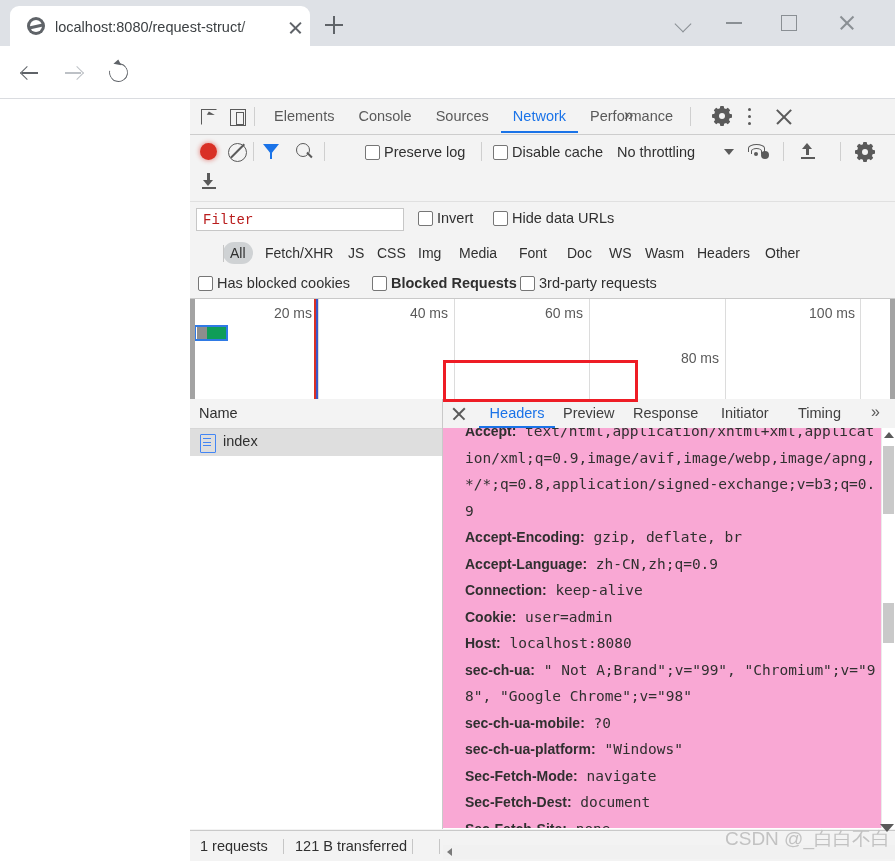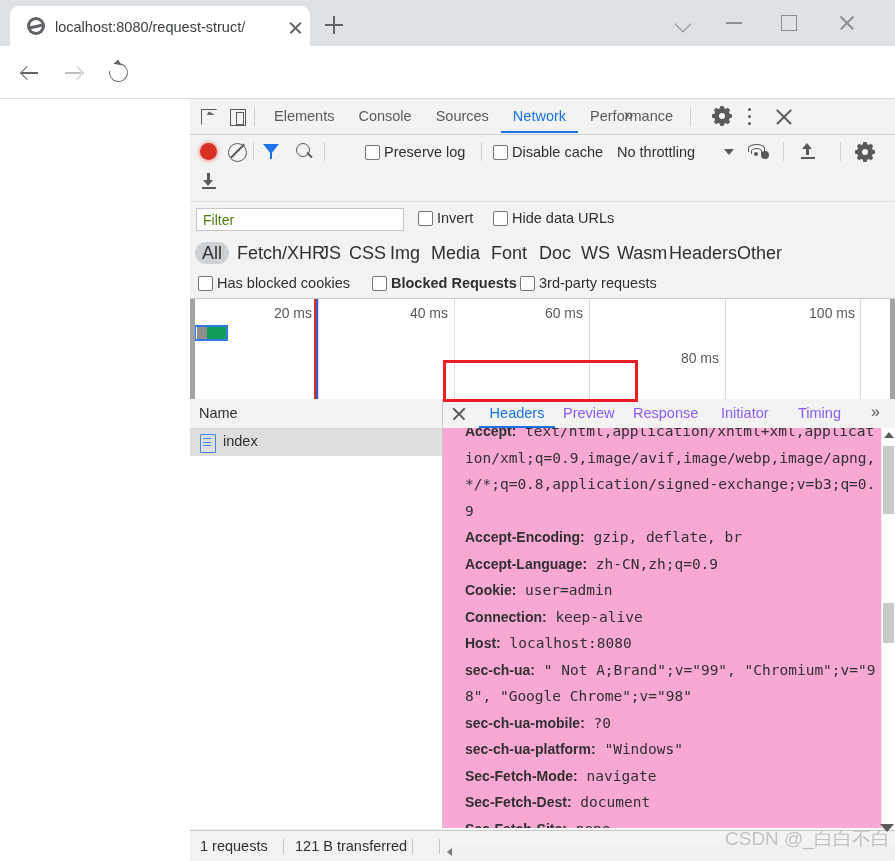--- a/index.html
+++ b/index.html
@@ -206,27 +206,28 @@
   .dwn-gl{position:absolute;width:16px;height:17px;}
   .dwn-gl:before{content:"";position:absolute;left:6px;top:0px;width:3px;height:9px;background:#5a5a5a;}
   .dwn-gl:after{content:"";position:absolute;left:2px;top:7px;width:0;height:0;
     border-left:5.5px solid transparent;border-right:5.5px solid transparent;border-top:6px solid #5a5a5a;}
   .dwn-base{position:absolute;left:1px;top:14px;width:14px;height:2px;background:#5a5a5a;}
 
   .nt-row2{position:relative;height:32px;background:#f3f3f3;}
   .nt-filterbar{position:relative;height:36px;background:#f3f3f3;border-top:1px solid #e0e0e0;}
   .filter-input{
     position:absolute;left:6px;top:6px;width:208px;height:23px;background:#fff;border:1px solid #c7c7c7;
-    font-size:14px;color:#4d7c0f;padding:0 6px;line-height:23px;box-sizing:border-box;
-    font-family:Liberation Sans, sans-serif;
+    font-size:14px;color:#b91c1c;padding:0 6px;line-height:23px;box-sizing:border-box;
+    font-family:Liberation Mono, monospace;
   }
   .nt-types{position:relative;height:32px;background:#f3f3f3;}
   .type-pill{
-    position:absolute;top:4px;height:22px;line-height:22px;padding:0 7px;font-size:18px;color:#303030;
+    position:absolute;top:4px;height:22px;line-height:22px;padding:0 7px;font-size:14px;color:#303030;
     border-radius:11px;
+    margin-left:28px;
   }
   .type-pill.active{background:#cfd2d4;}
   .types-sep{position:absolute;left:33px;top:7px;width:1px;height:17px;background:#c6c6c6;}
   .nt-row4{position:relative;height:28px;background:#f3f3f3;border-bottom:1px solid #c9c9c9;}
 
   
   .overview{position:relative;height:104px;background:#fff;border-bottom:1px solid #c9c9c9;overflow:hidden;}
   .ov-left-handle{position:absolute;left:0;top:0;width:5px;height:100px;background:#a3a3a3;}
   .ov-right-handle{position:absolute;right:0;top:0;width:5px;height:100px;background:#a3a3a3;}
   .ov-grid{position:absolute;top:0;width:1px;height:100px;background:#dcdcdc;}
@@ -253,21 +254,21 @@
 
   .detail{
     position:absolute;left:253px;top:300px;width:452px;height:430px;background:#fff;
   }
   .dtl-tabbar{position:relative;height:29px;background:#f3f3f3;border-bottom:1px solid #cdcdcd;}
   .dtl-close{position:absolute;left:9px;top:8px;width:14px;height:14px;}
   .dtl-close:before,.dtl-close:after{content:"";position:absolute;left:-1px;top:6px;width:16px;height:1.6px;background:#5a5a5a;}
   .dtl-close:before{transform:rotate(45deg);}
   .dtl-close:after{transform:rotate(-45deg);}
   .dtl-tab{
-    position:absolute;top:0;height:28px;line-height:28px;font-size:14.5px;color:#8b5cf6;
+    position:absolute;top:0;height:28px;line-height:28px;font-size:14.5px;color:#404040;
   }
   .dtl-tab.active{color:#1a73e8;border-bottom:2px solid #1a73e8;box-sizing:border-box;height:29px;}
   .dtl-more{position:absolute;left:428px;top:4px;font-size:16px;color:#5a5a5a;}
 
   .hdr-body{
     position:absolute;left:0;top:29px;width:452px;height:400px;overflow:hidden;background:#f9a8d4;
   }
   .hdr-line{
     position:relative;padding:0 16px 0 22px;font-size:14.5px;line-height:26.5px;color:#303030;
     font-family:"DejaVu Sans Mono", monospace;
@@ -518,22 +519,22 @@
         <div class="dtl-tab" style="left:278px;">Initiator</div>
         <div class="dtl-tab" style="left:355px;">Timing</div>
         <div class="dtl-more">»</div>
       </div>
 
       <div class="hdr-body">
         <div style="margin-top:-10px;"></div>
         <div class="hdr-line"><b>Accept:</b> <span>text/html,application/xhtml+xml,application/xml;q=0.9,image/avif,image/webp,image/apng,*/*;q=0.8,application/signed-exchange;v=b3;q=0.9</span></div>
         <div class="hdr-line"><b>Accept-Encoding:</b> <span>gzip, deflate, br</span></div>
         <div class="hdr-line"><b>Accept-Language:</b> <span>zh-CN,zh;q=0.9</span></div>
+        <div class="hdr-line"><b>Connection:</b> <span>keep-alive</span></div>
         <div class="hdr-line"><b>Cookie:</b> <span>user=admin</span></div>
-        <div class="hdr-line"><b>Connection:</b> <span>keep-alive</span></div>
         <div class="hdr-line"><b>Host:</b> <span>localhost:8080</span></div>
         <div class="hdr-line"><b>sec-ch-ua:</b> <span>" Not A;Brand";v="99", "Chromium";v="98", "Google Chrome";v="98"</span></div>
         <div class="hdr-line"><b>sec-ch-ua-mobile:</b> <span>?0</span></div>
         <div class="hdr-line"><b>sec-ch-ua-platform:</b> <span>"Windows"</span></div>
         <div class="hdr-line"><b>Sec-Fetch-Mode:</b> <span>navigate</span></div>
         <div class="hdr-line"><b>Sec-Fetch-Dest:</b> <span>document</span></div>
         <div class="hdr-line"><b>Sec-Fetch-Site:</b> <span>none</span></div>
 
       </div>
 

